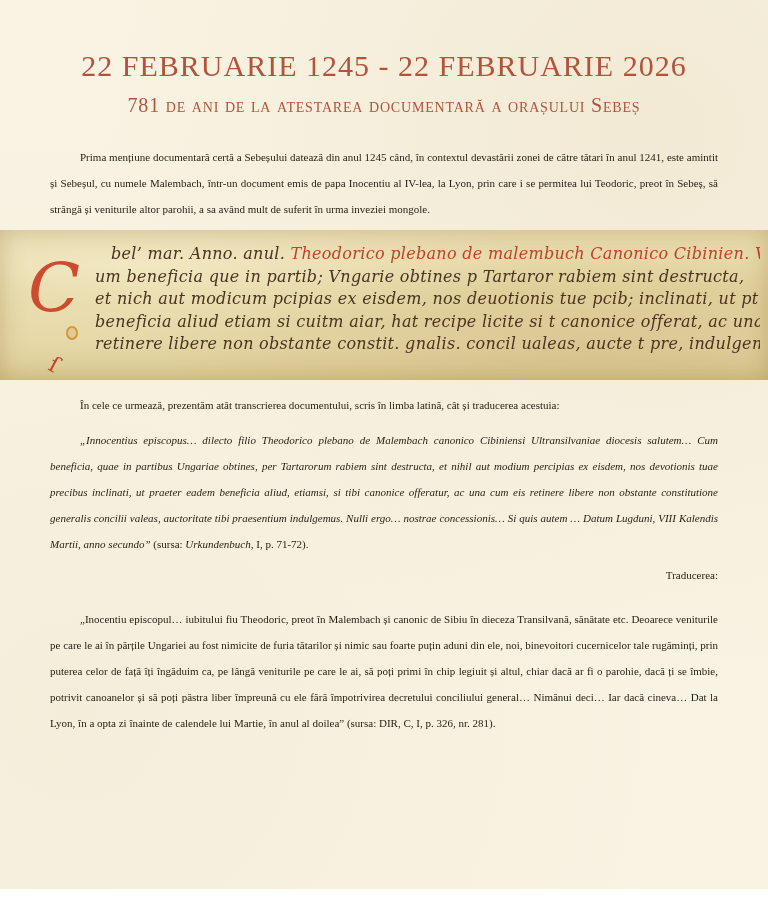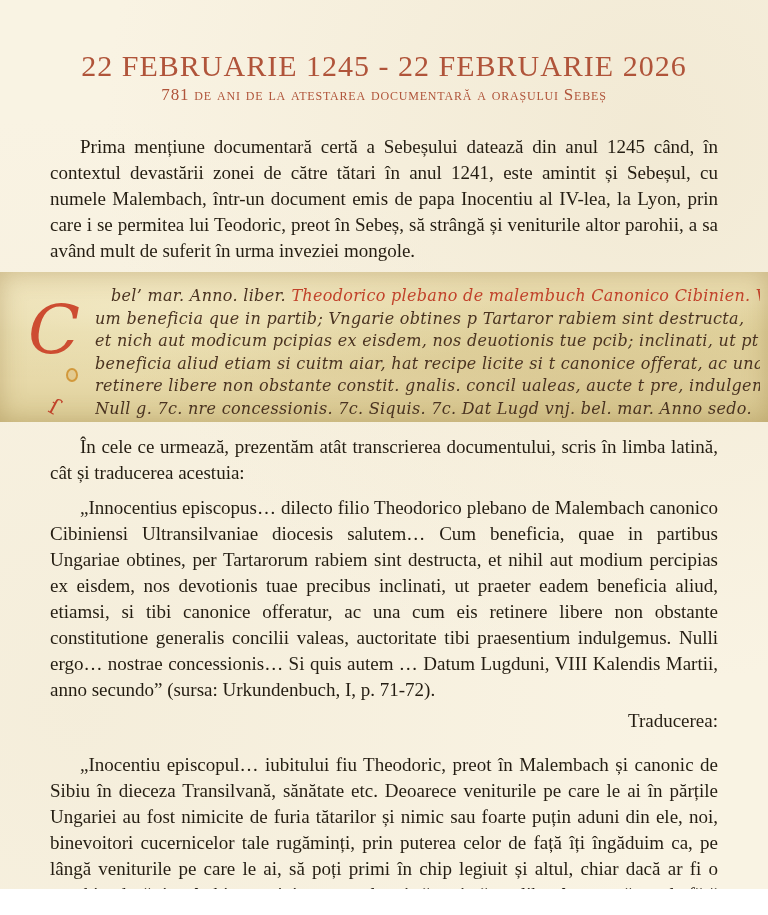--- a/index.html
+++ b/index.html
@@ -18,42 +18,42 @@
   header { padding-top: 50px; text-align: center; }
   h1.title {
     margin: 0;
     font-size: 30px;
     line-height: 32px;
     font-weight: normal;
     letter-spacing: 1px;
     color: #b0543a;
   }
   h2.subtitle {
-    margin: 3px 0 0;
-    font-size: 17px;
+    margin: 13px 0 0;
+    font-size: 20px;
     line-height: 20px;
     font-weight: normal;
     font-variant: small-caps;
     letter-spacing: 0.8px;
     color: #b0543a;
   }
   p.body {
     margin: 0 50px;
-    font-size: 19px;
+    font-size: 11px;
     line-height: 26px;
     text-align: justify;
     text-indent: 30px;
     color: #241d12;
   }
   p.intro { margin-top: 29px; }
   p.transition { margin-top: 12px; }
   p.latin-para { margin-top: 9px; }
   p.trans-heading { margin-top: 5px; text-align: right; }
   p.trans-para { margin-top: 18px; }
-  .it { }
+  .it { font-style: italic; }
 
   figure.manuscript {
     margin: 8px 0 0;
     width: 768px;
     height: 150px;
     position: relative;
     box-sizing: border-box;
     padding: 13px 8px 0 95px;
     background:
       radial-gradient(ellipse at 18% 25%, rgba(255,250,225,0.45), transparent 45%),
@@ -112,26 +112,25 @@
     <h1 class="title">22 FEBRUARIE 1245 - 22 FEBRUARIE 2026</h1>
     <h2 class="subtitle">781 de ani de la atestarea documentară a orașului Sebeș</h2>
   </header>
 
   <p class="body intro">Prima mențiune documentară certă a Sebeșului datează din anul 1245 când, în contextul devastării zonei de către tătari în anul 1241, este amintit și Sebeșul, cu numele Malembach, într-un document emis de papa Inocentiu al IV-lea, la Lyon, prin care i se permitea lui Teodoric, preot în Sebeș, să strângă și veniturile altor parohii, a sa având mult de suferit în urma inveziei mongole.</p>
 
   <figure class="manuscript">
     <div class="ms-dropcap">C</div>
     <div class="ms-dot"></div>
     <div class="ms-squiggle">ſ</div>
-    <div class="ms-line first"><span>bel’ mar. Anno. liber.</span> <span class="ms-red">Theodorico plebano de malembuch Canonico Cibinien. Vltrasiluane dioc.</span></div>
+    <div class="ms-line first"><span>bel’ mar. Anno. anul.</span> <span class="ms-red">Theodorico plebano de malembuch Canonico Cibinien. Vltrasiluane dioc.</span></div>
     <div class="ms-line">um beneficia que in partib; Vngarie obtines p Tartaror rabiem sint destructa,</div>
     <div class="ms-line">et nich aut modicum pcipias ex eisdem, nos deuotionis tue pcib; inclinati, ut pt eadem</div>
     <div class="ms-line">beneficia aliud etiam si cuitm aiar, hat recipe licite si t canonice offerat, ac una cum eis</div>
     <div class="ms-line">retinere libere non obstante constit. gnalis. concil ualeas, aucte t pre, indulgemus.</div>
-    <div class="ms-line">Null g. 7c. nre concessionis. 7c. Siquis. 7c. Dat Lugd vnj. bel. mar. Anno sedo.</div>
   </figure>
 
   <p class="body transition">În cele ce urmează, prezentăm atât transcrierea documentului, scris în limba latină, cât și traducerea acestuia:</p>
 
   <p class="body latin-para"><span class="it">„Innocentius episcopus… dilecto filio Theodorico plebano de Malembach canonico Cibiniensi Ultransilvaniae diocesis salutem… Cum beneficia, quae in partibus Ungariae obtines, per Tartarorum rabiem sint destructa, et nihil aut modium percipias ex eisdem, nos devotionis tuae precibus inclinati, ut praeter eadem beneficia aliud, etiamsi, si tibi canonice offeratur, ac una cum eis retinere libere non obstante constitutione generalis concilii valeas, auctoritate tibi praesentium indulgemus. Nulli ergo… nostrae concessionis… Si quis autem … Datum Lugduni, VIII Kalendis Martii, anno secundo”</span><span> (sursa: </span><span class="it">Urkundenbuch</span><span>, I, p. 71-72).</span></p>
 
   <p class="body trans-heading">Traducerea:</p>
 
   <p class="body trans-para">„Inocentiu episcopul… iubitului fiu Theodoric, preot în Malembach și canonic de Sibiu în dieceza Transilvană, sănătate etc. Deoarece veniturile pe care le ai în părțile Ungariei au fost nimicite de furia tătarilor și nimic sau foarte puțin aduni din ele, noi, binevoitori cucernicelor tale rugăminți, prin puterea celor de față îți îngăduim ca, pe lângă veniturile pe care le ai, să poți primi în chip legiuit și altul, chiar dacă ar fi o parohie, dacă ți se îmbie, potrivit canoanelor și să poți păstra liber împreună cu ele fără împotrivirea decretului conciliului general… Nimănui deci… Iar dacă cineva… Dat la Lyon, în a opta zi înainte de calendele lui Martie, în anul al doilea” (sursa: DIR, C, I, p. 326, nr. 281).</p>
 

